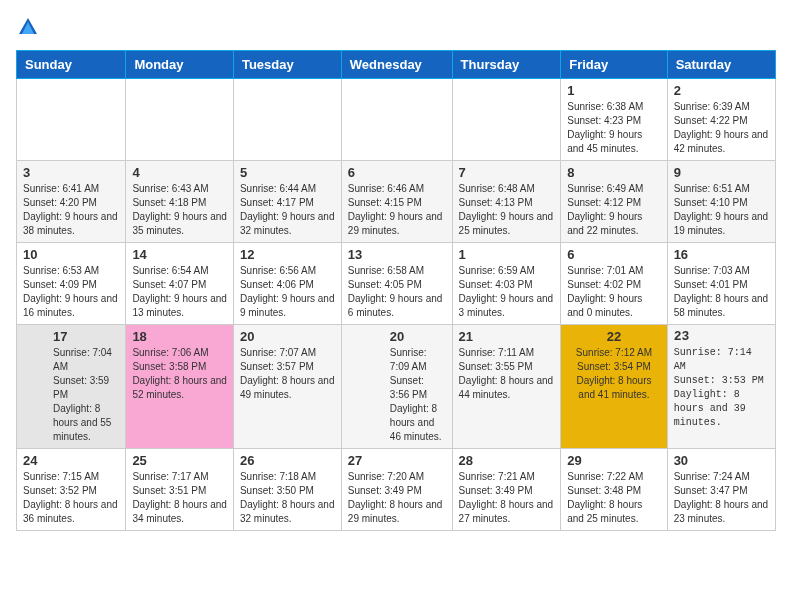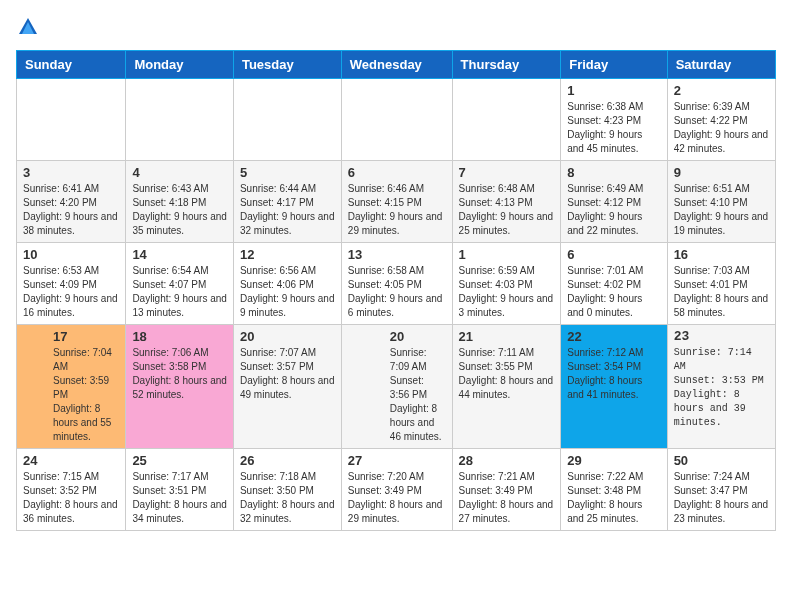--- a/index.html
+++ b/index.html
@@ -174,41 +174,41 @@
         <td>
           <div class="day-number">6</div>
           <div class="day-info">Sunrise: 7:01 AM<br>Sunset: 4:02 PM<br>Daylight: 9 hours and 0 minutes.</div>
         </td>
         <td>
           <div class="day-number">16</div>
           <div class="day-info">Sunrise: 7:03 AM<br>Sunset: 4:01 PM<br>Daylight: 8 hours and 58 minutes.</div>
         </td>
       </tr>
       <tr>
-        <td style="background: #fdba74; padding-left: 36px;">
+        <td style="background: #e5e5e5; padding-left: 36px;">
           <div class="day-number">17</div>
           <div class="day-info">Sunrise: 7:04 AM<br>Sunset: 3:59 PM<br>Daylight: 8 hours and 55 minutes.</div>
         </td>
         <td style="background: #f9a8d4;">
           <div class="day-number">18</div>
           <div class="day-info">Sunrise: 7:06 AM<br>Sunset: 3:58 PM<br>Daylight: 8 hours and 52 minutes.</div>
         </td>
         <td style="background: rgb(245, 245, 245);">
           <div class="day-number">20</div>
           <div class="day-info">Sunrise: 7:07 AM<br>Sunset: 3:57 PM<br>Daylight: 8 hours and 49 minutes.</div>
         </td>
         <td style="background: rgb(245, 245, 245); padding-left: 48px;">
           <div class="day-number">20</div>
           <div class="day-info">Sunrise: 7:09 AM<br>Sunset: 3:56 PM<br>Daylight: 8 hours and 46 minutes.</div>
         </td>
         <td style="background: rgb(245, 245, 245); margin-top: 46px;">
           <div class="day-number">21</div>
           <div class="day-info">Sunrise: 7:11 AM<br>Sunset: 3:55 PM<br>Daylight: 8 hours and 44 minutes.</div>
         </td>
-        <td style="background: #0ea5e9;">
+        <td style="background: #eab308; text-align: center;">
           <div class="day-number">22</div>
           <div class="day-info">Sunrise: 7:12 AM<br>Sunset: 3:54 PM<br>Daylight: 8 hours and 41 minutes.</div>
         </td>
         <td style="background: rgb(245, 245, 245); font-family: Liberation Mono, monospace;">
           <div class="day-number">23</div>
           <div class="day-info">Sunrise: 7:14 AM<br>Sunset: 3:53 PM<br>Daylight: 8 hours and 39 minutes.</div>
         </td>
       </tr>
       <tr>
         <td>
@@ -229,18 +229,18 @@
         </td>
         <td>
           <div class="day-number">28</div>
           <div class="day-info">Sunrise: 7:21 AM<br>Sunset: 3:49 PM<br>Daylight: 8 hours and 27 minutes.</div>
         </td>
         <td>
           <div class="day-number">29</div>
           <div class="day-info">Sunrise: 7:22 AM<br>Sunset: 3:48 PM<br>Daylight: 8 hours and 25 minutes.</div>
         </td>
         <td>
-          <div class="day-number">50</div>
+          <div class="day-number">30</div>
           <div class="day-info">Sunrise: 7:24 AM<br>Sunset: 3:47 PM<br>Daylight: 8 hours and 23 minutes.</div>
         </td>
       </tr>
     </tbody>
 </table>
 
 </body></html>

